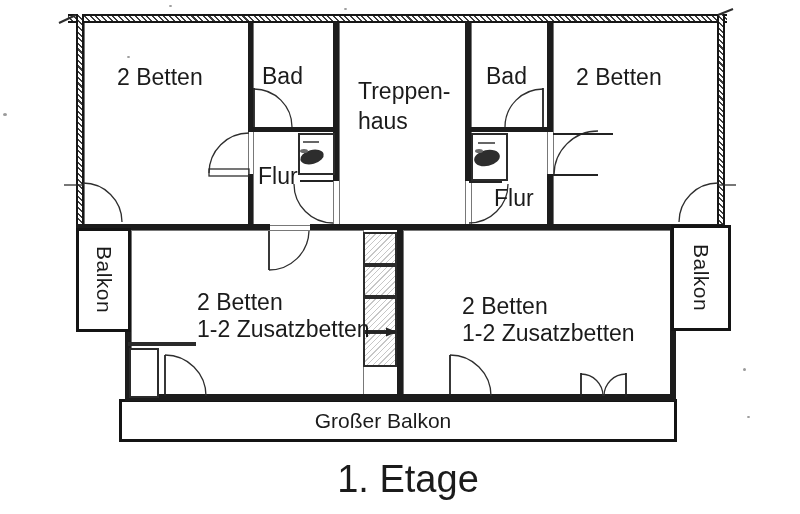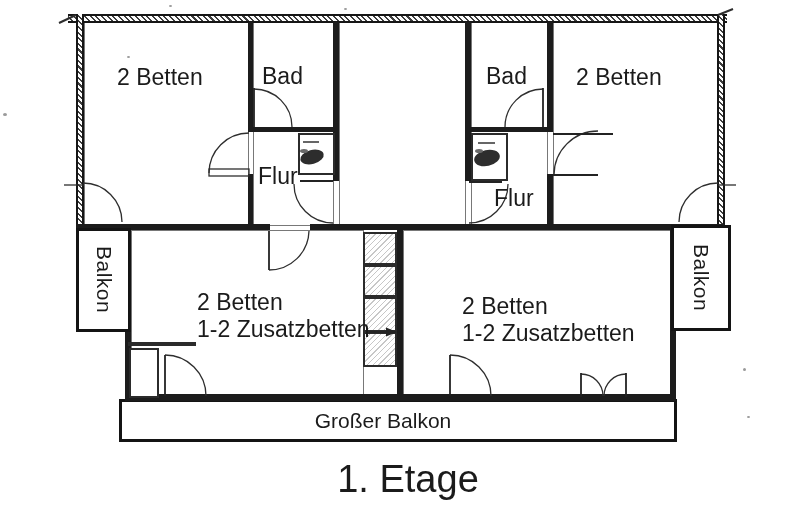--- a/index.html
+++ b/index.html
@@ -141,20 +141,24 @@
     </g>
     <g>
       <line x1="478" y1="143" x2="495" y2="143" stroke="#333" stroke-width="1.5"></line>
       <ellipse cx="487" cy="158" rx="13" ry="8" fill="#2d2d2d" transform="rotate(-12 487 158)"></ellipse>
       <ellipse cx="479" cy="151" rx="4" ry="2" fill="#6a6a6a"></ellipse>
     </g>
   </svg>
 
   <div class="lbl" style="left:117px;top:64px;">2 Betten</div>
   <div class="lbl" style="left:262px;top:63px;">Bad</div>
+  <div class="lbl" style="left:358px;top:76px;line-height:30px;">
+    <div>Treppen-</div>
+    <div>haus</div>
+  </div>
   <div class="lbl" style="left:486px;top:63px;">Bad</div>
   <div class="lbl" style="left:576px;top:64px;">2 Betten</div>
   <div class="lbl" style="left:258px;top:163px;">Flur</div>
   <div class="lbl" style="left:494px;top:185px;">Flur</div>
   <div class="lbl" style="left:197px;top:289px;">
     <div>2 Betten</div>
     <div>1-2 Zusatzbetten</div>
   </div>
   <div class="lbl" style="left:462px;top:293px;">
     <div>2 Betten</div>

